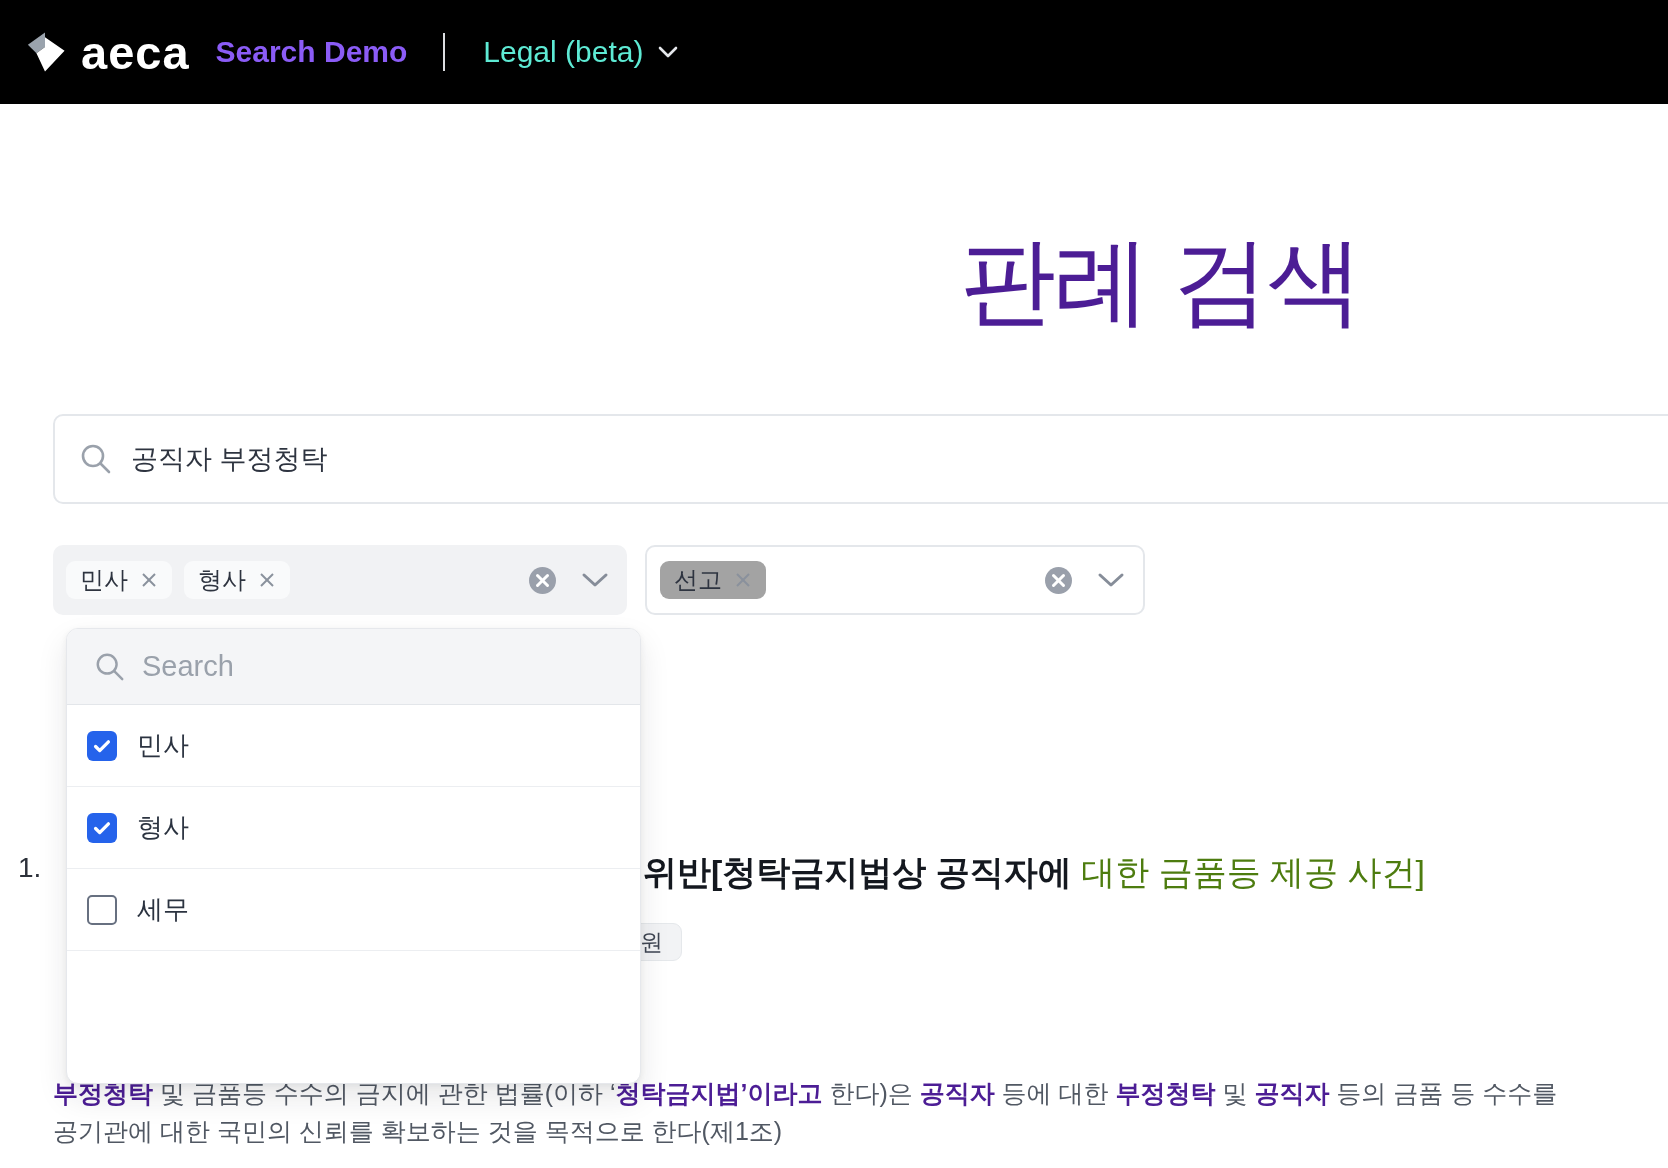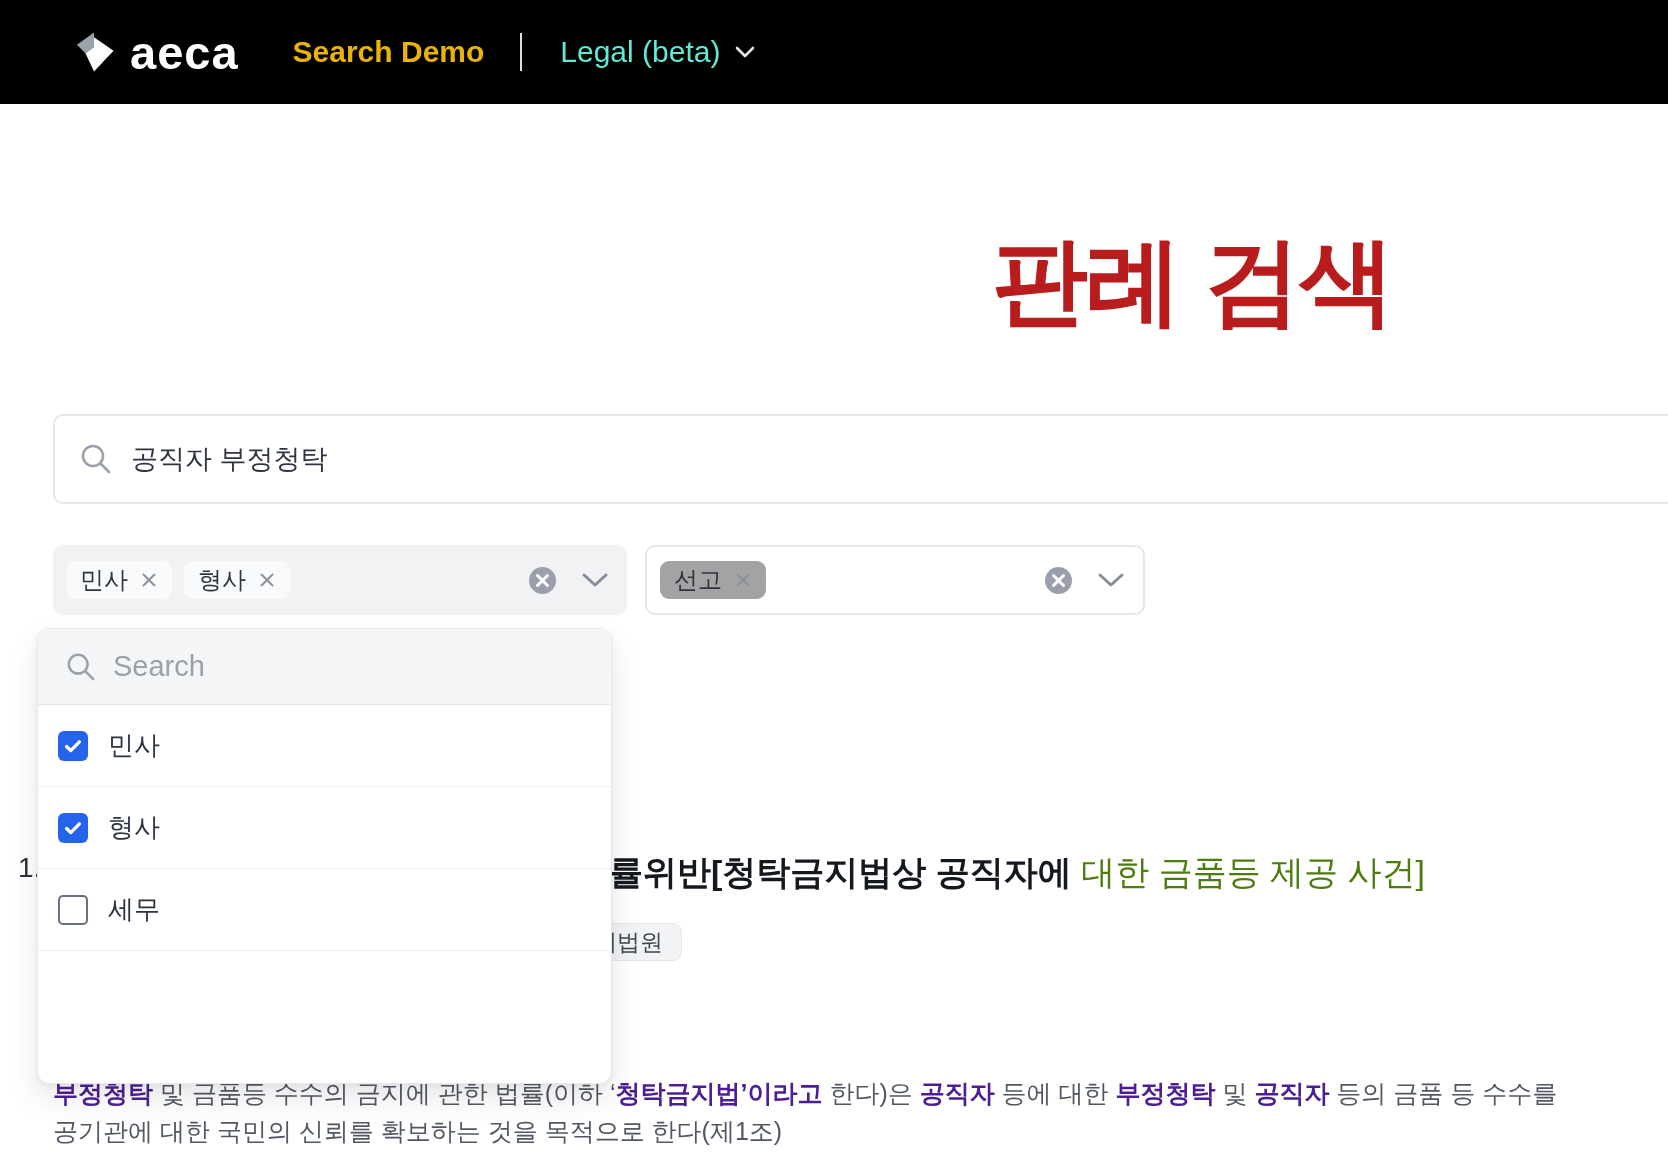--- a/index.html
+++ b/index.html
@@ -2,31 +2,31 @@
 <html><head>
 <meta charset="utf-8">
 <style>
   * { margin:0; padding:0; box-sizing:border-box; }
   html,body { background:#fff; }
   body { font-family:"Liberation Sans","DejaVu Sans",sans-serif; }
   .stage { position:relative; width:1668px; height:1168px; overflow:hidden; background:#ffffff; }
 
   
   .topbar { position:absolute; left:0; top:0; width:1668px; height:104px; background:#000;
-            display:flex; align-items:center; padding-left:72px; z-index:100; }
+            display:flex; align-items:center; padding-left:23px; z-index:100; }
   .brand-mark { width:44px; height:44px; margin-right:14px; flex:0 0 auto; }
   .brand-text { color:#fff; font-size:47px; font-weight:700; letter-spacing:1px; margin-right:26px; }
-  .app-title { color:#eab308; font-size:30px; font-weight:600; margin-right:36px;margin-left:28px; }
+  .app-title { color:#8b5cf6; font-size:30px; font-weight:600; margin-right:36px; }
   .v-divider { width:2px; height:38px; background:#e8eaed; opacity:.95; margin-right:38px; }
   .nav-item { display:flex; align-items:center; color:#5eead4; font-size:30px; font-weight:400; cursor:pointer; }
   .nav-item svg { margin-left:14px; }
 
   
-  .page-title { position:absolute; left:992px; top:218px; font-size:96px; font-weight:700;
-                color:#b91c1c; letter-spacing:-2px; white-space:nowrap; z-index:5; }
+  .page-title { position:absolute; left:960px; top:218px; font-size:96px; font-weight:400;
+                color:#4c1d95; letter-spacing:-2px; white-space:nowrap; z-index:5; }
 
   
   .searchbox { position:absolute; left:53px; top:414px; width:1800px; height:90px;
                border:2px solid #e4e7eb; border-radius:10px; background:#fff;
                display:flex; align-items:center; padding-left:24px; z-index:40; }
   .searchbox input { border:none; outline:none; background:transparent; flex:1;
                      font-family:inherit; font-size:27px; color:#2e3440; margin-left:18px; }
 
   .dots { background-image:radial-gradient(rgba(115,125,140,.16) 1px, transparent 1.3px);
           background-size:7px 7px; }
@@ -40,21 +40,21 @@
           padding:0 14px; margin-right:12px; }
   .mselect.first .chip { background:#f9fafb; }
   .mselect.second .chip { background:#a3a3a3; }
   .chip-label { font-size:24px; color:#2e3440; margin-right:12px; white-space:nowrap; }
   .chip-x { width:18px; height:18px; display:block; cursor:pointer; }
   .ms-right { margin-left:auto; display:flex; align-items:center; }
   .clear-btn { width:27px; height:27px; margin-right:25px; cursor:pointer; display:block; }
   .chev { display:block; cursor:pointer; }
 
   
-  .panel { position:absolute; left:37px; top:628px; width:575px; height:456px; background:#fff;
+  .panel { position:absolute; left:66px; top:628px; width:575px; height:456px; background:#fff;
            border:1px solid #e6e8ec; border-radius:12px; overflow:hidden; z-index:60;
            box-shadow:0 14px 30px rgba(25,30,40,.10), 0 2px 6px rgba(25,30,40,.06); }
   .panel-search { height:76px; background:#f4f5f7; border-bottom:1px solid #e3e6ea;
                   display:flex; align-items:center; padding-left:27px; }
   .panel-search input { border:none; outline:none; background:transparent; flex:1;
                         font-family:inherit; font-size:29px; color:#374151; margin-left:16px; }
   .panel-search input::placeholder { color:#9aa1ab; }
   .opt-row { height:82px; display:flex; align-items:center; padding-left:20px;
              background:#fff; border-bottom:1px solid #eceef1; cursor:pointer; }
   .cbox { width:30px; height:30px; border-radius:6px; margin-right:20px; flex:0 0 auto;

